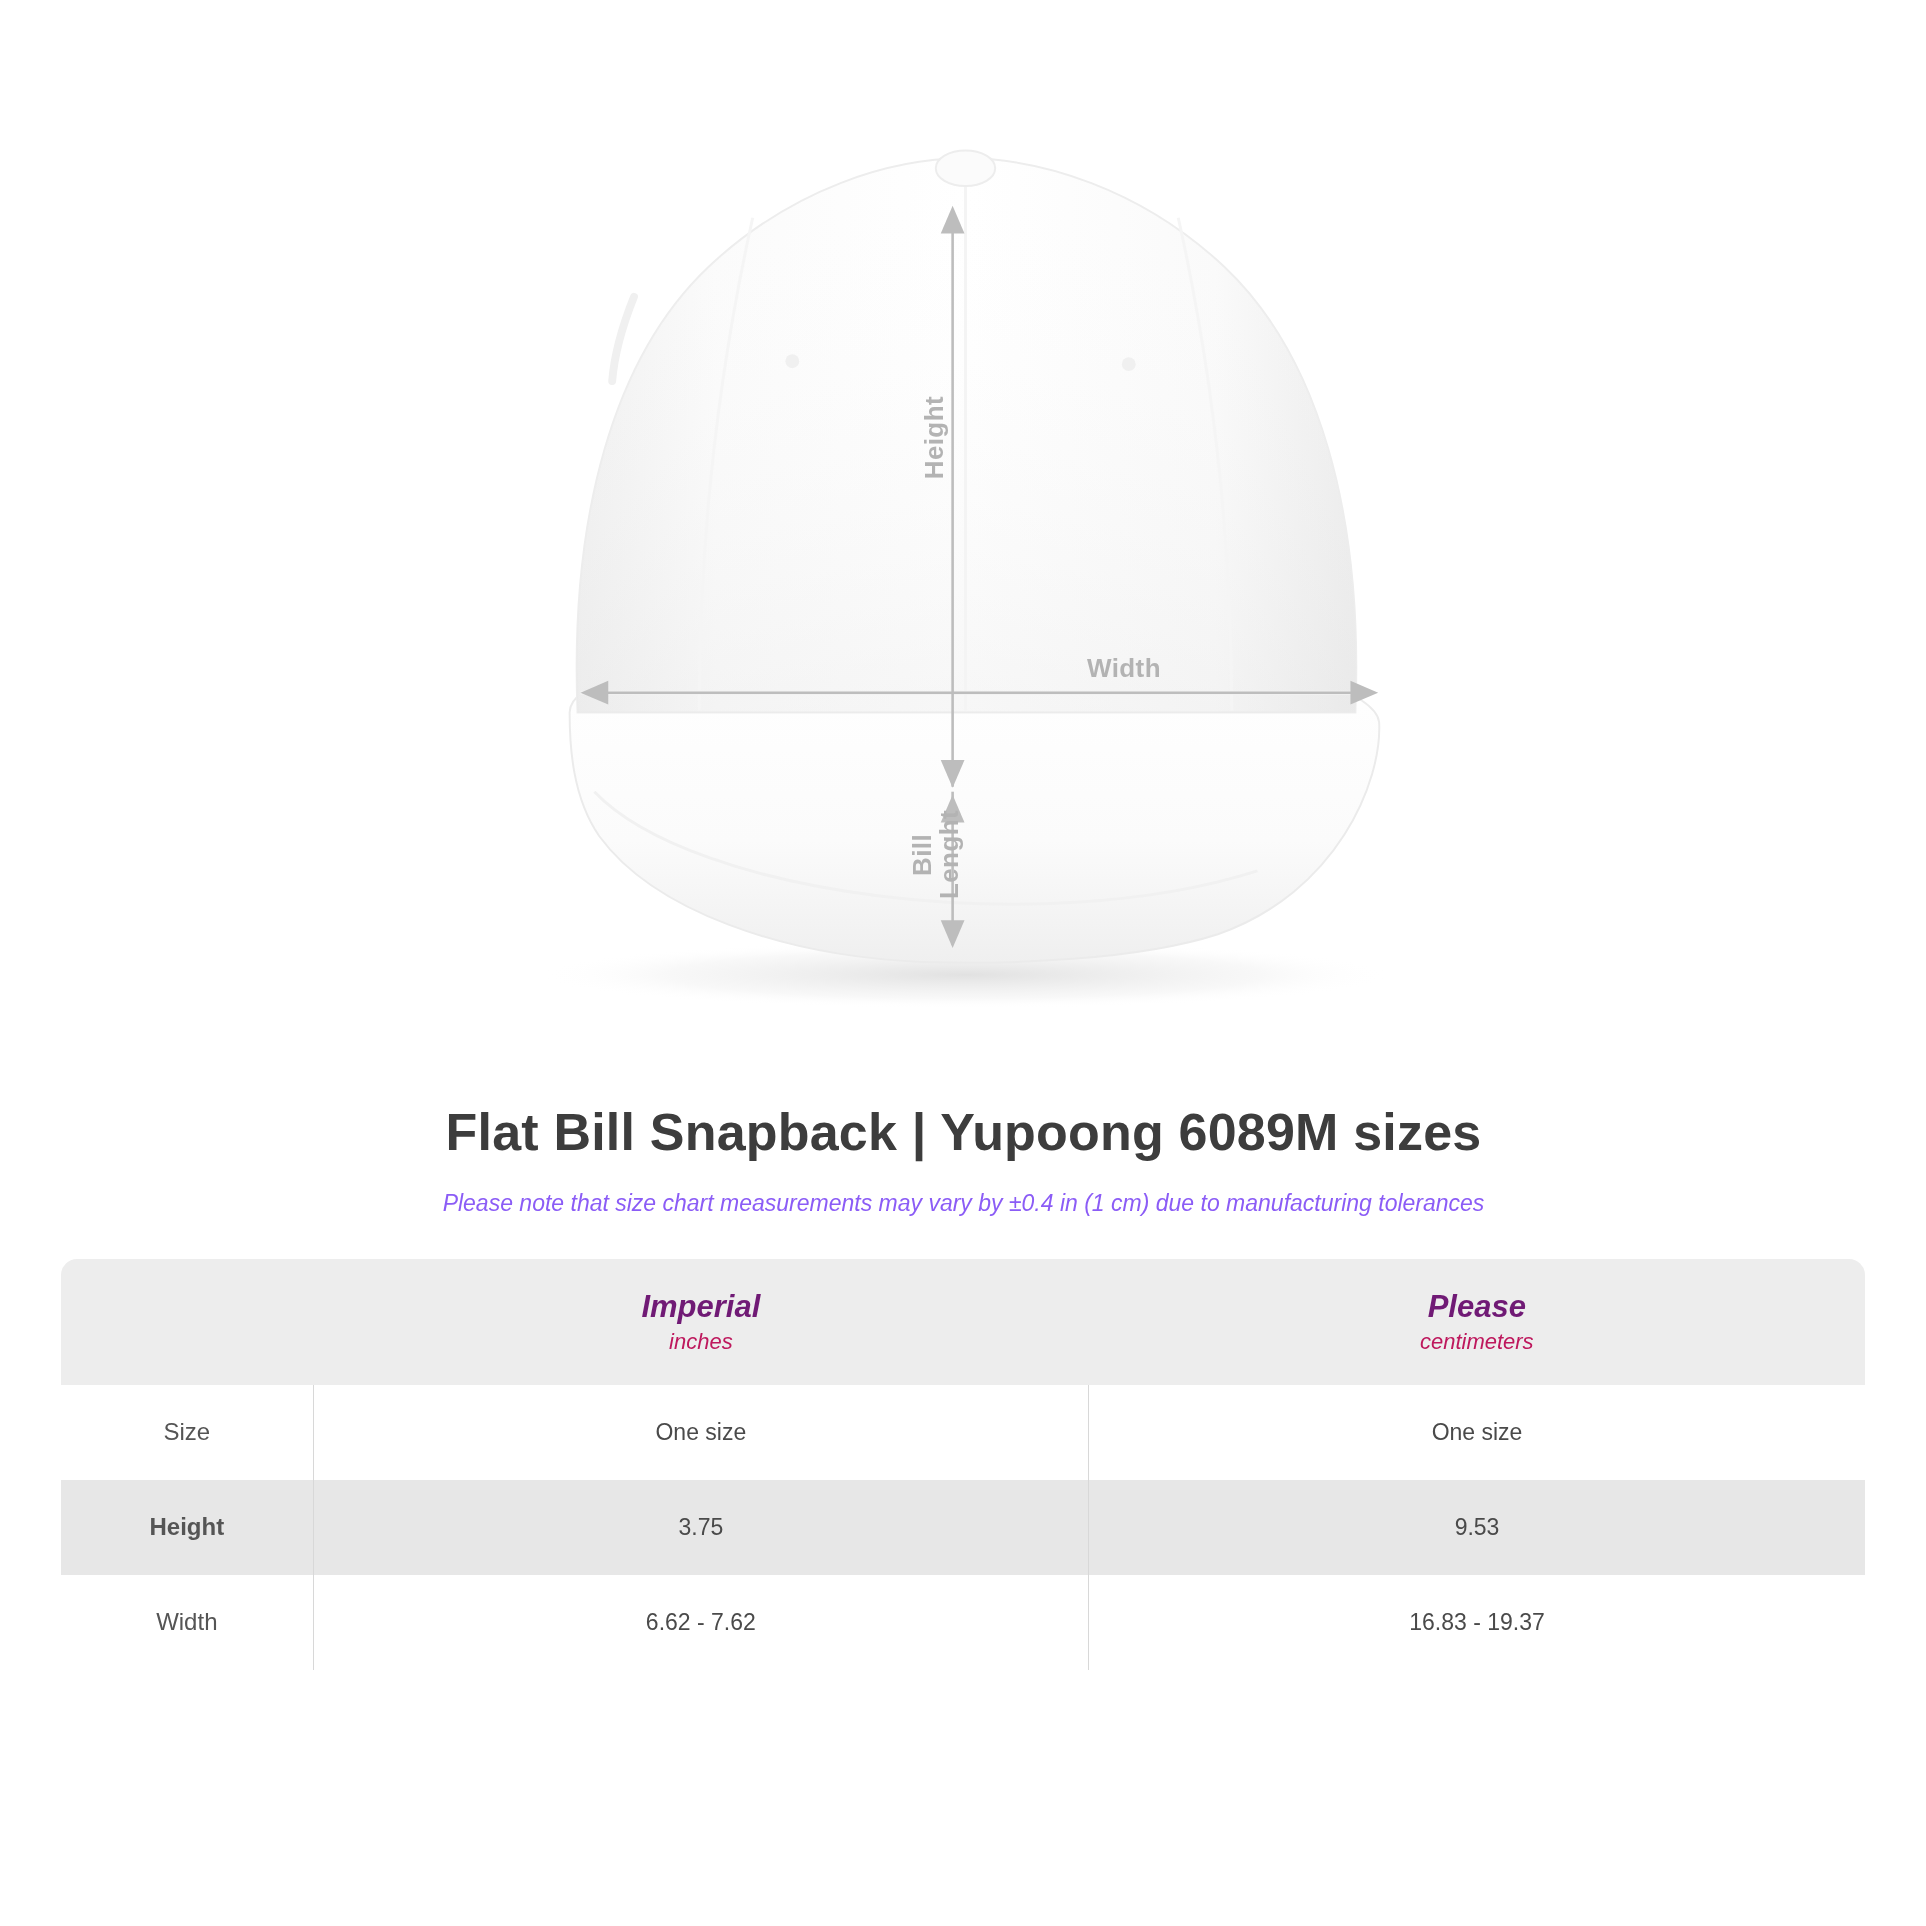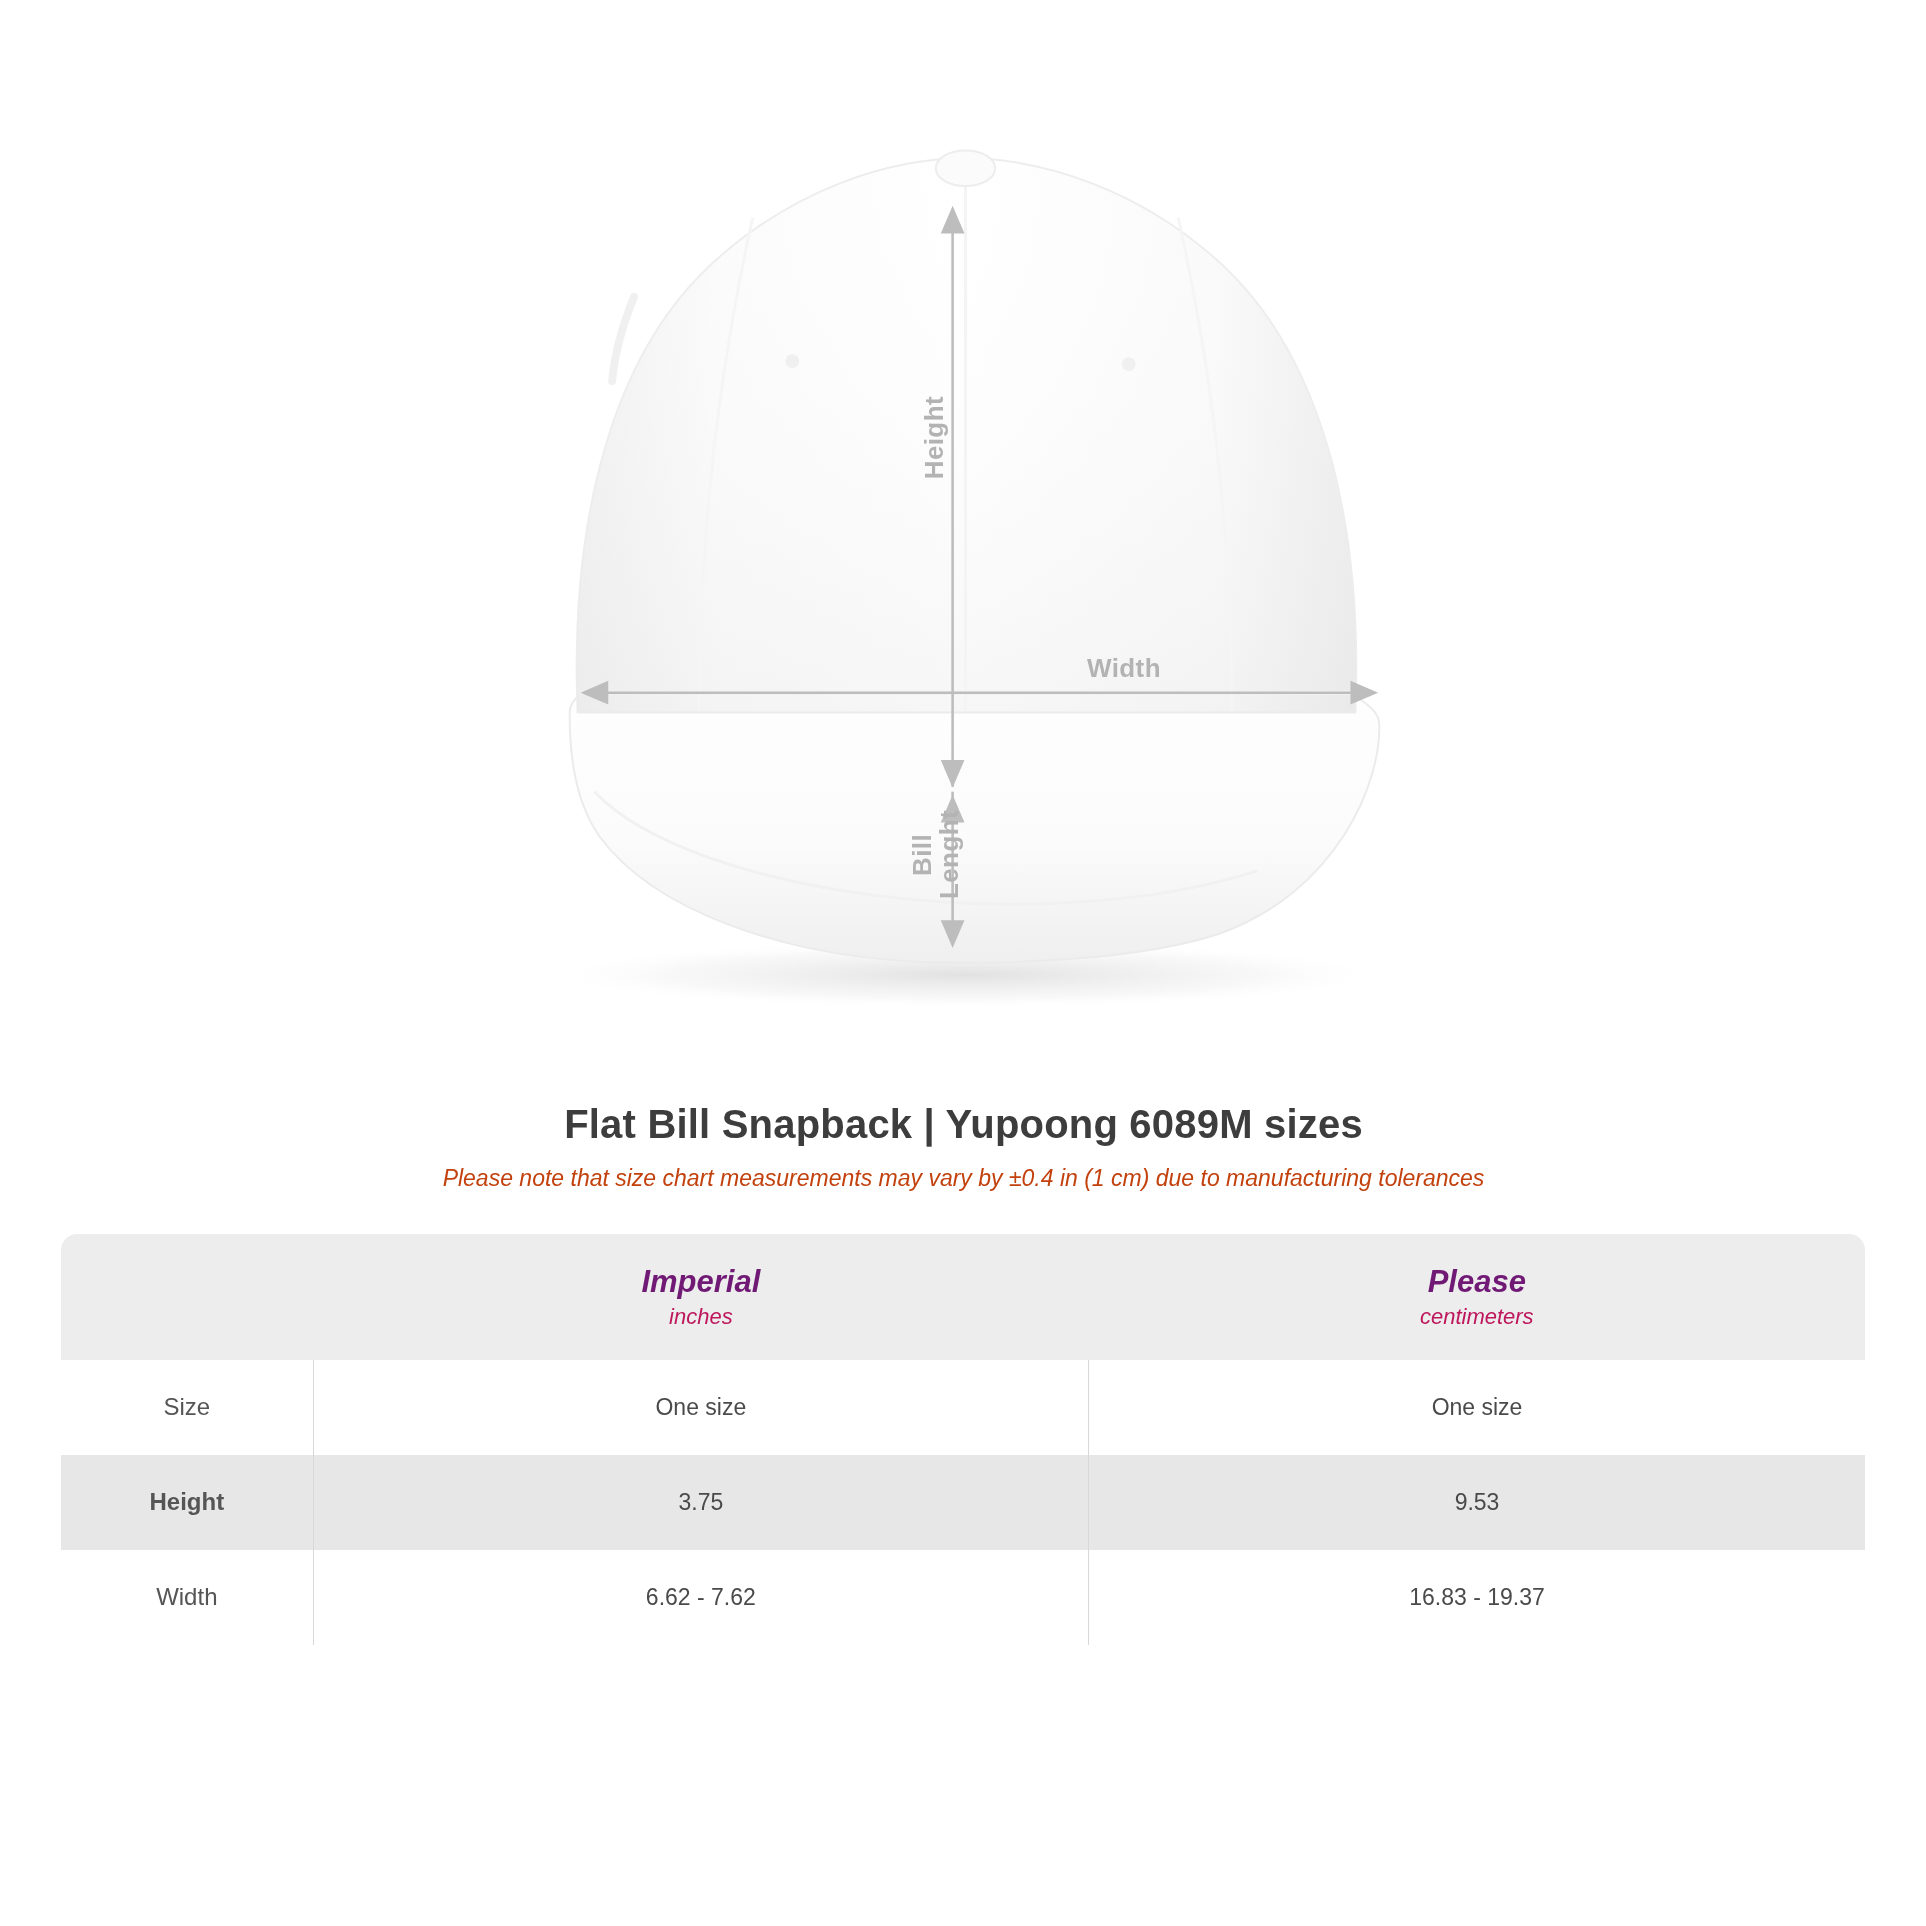--- a/index.html
+++ b/index.html
@@ -64,31 +64,31 @@
     left: 909px;
     top: 810px;
   }
 
   
   .title-block {
     text-align: center;
     margin-top: 53px;
   }
   .chart-title {
-    font-size: 40px;
+    font-size: 52px;
     font-weight: bold;
     color: #3d3d3d;
     letter-spacing: 0.2px;
     margin-top: 44px;
   }
   .chart-note {
-    margin-top: 18px;
+    margin-top: 28px;
     font-size: 23px;
     font-style: italic;
-    color: #c2410c;
+    color: #8b5cf6;
   }
 
   
   .table-wrap {
     margin: 42px 61px 0 61px;
     width: 1804px;
   }
   table.size-table {
     border-collapse: collapse;
     width: 100%;

